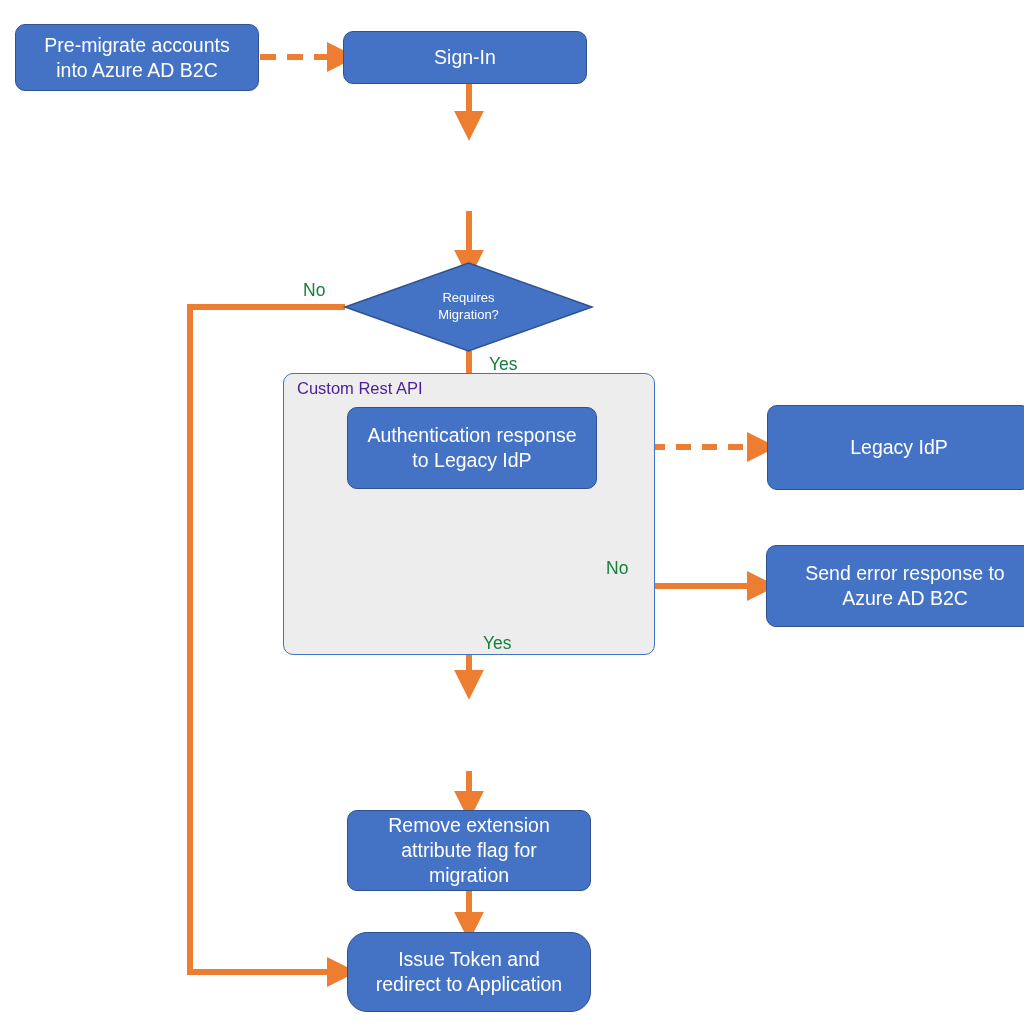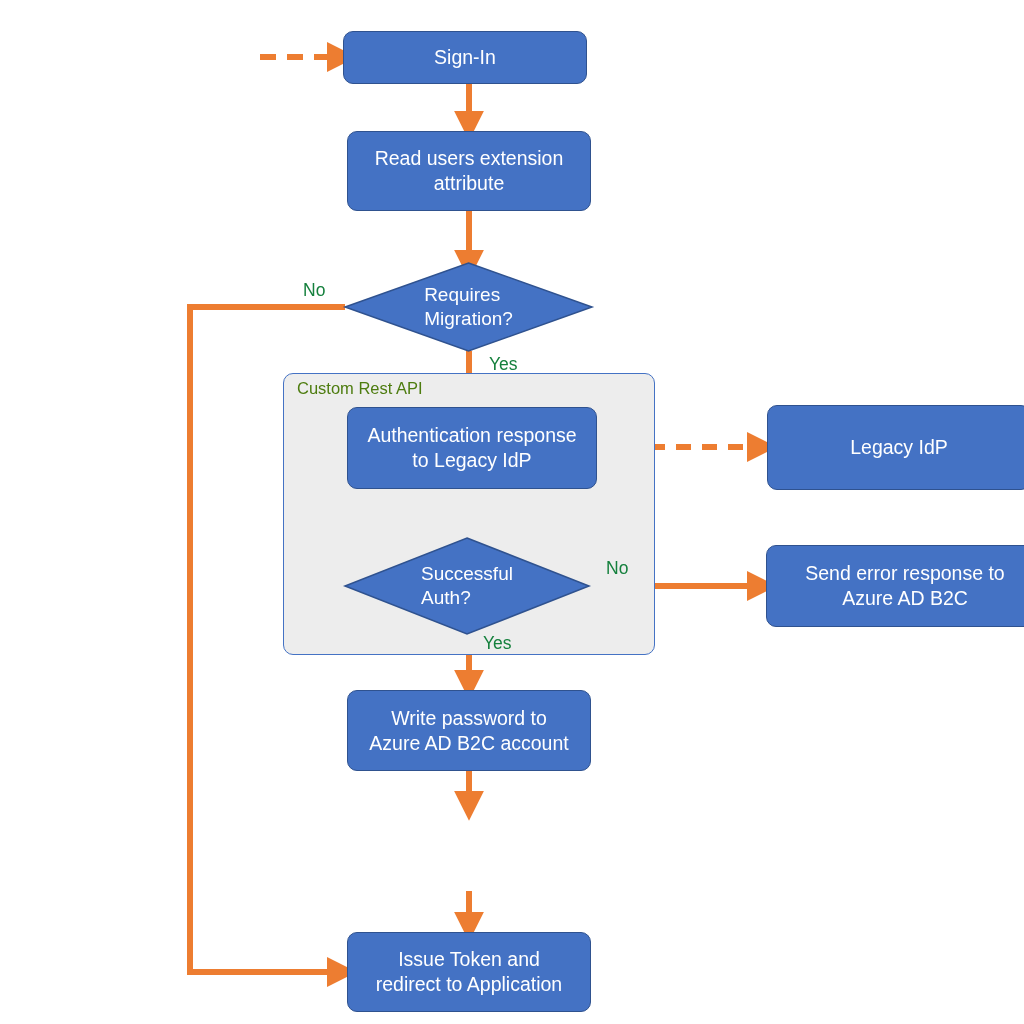--- a/index.html
+++ b/index.html
@@ -59,39 +59,40 @@
   }
   .diamond .dlabel {
     position: absolute;
     left: 0;
     top: 0;
     width: 100%;
     height: 100%;
     display: flex;
     align-items: center;
     justify-content: center;
+    text-align: center;
     color: #ffffff;
-    font-size: 19px;
+    font-size: 13px;
     line-height: 1.28;
     white-space: pre-line;
     pointer-events: none;
   }
 
   
   .group-box {
     position: absolute;
     box-sizing: border-box;
     background: #EDEDED;
     border: 1.5px solid #4472C4;
     border-radius: 10px;
     z-index: 1;
   }
   .group-title {
     position: absolute;
-    color: #4d7c0f;
+    color: #4c1d95;
     font-size: 16.5px;
     z-index: 2;
     white-space: nowrap;
   }
 
   
   .edge-label {
     position: absolute;
     color: #15803d;
     font-size: 17.5px;
@@ -133,55 +134,49 @@
     <line x1="469" y1="634" x2="469" y2="683" stroke="#ED7D31" stroke-width="6" marker-end="url(#arrowhead)"></line>
 
     <line x1="469" y1="771" x2="469" y2="804" stroke="#ED7D31" stroke-width="6" marker-end="url(#arrowhead)"></line>
 
     <line x1="469" y1="891" x2="469" y2="925" stroke="#ED7D31" stroke-width="6" marker-end="url(#arrowhead)"></line>
   </svg>
 
   <div class="group-box" style="left:283px; top:373px; width:372px; height:282px;"></div>
   <div class="group-title" style="left:297px; top:379px;">Custom Rest API</div>
 
+  <div class="node" style="left:15px; top:24px; width:244px; height:67px;">Pre-migrate accounts
+into Azure AD B2C</div>
 
   <div class="node" style="left:343px; top:31px; width:244px; height:53px;">Sign-In</div>
 
-  <div class="node" style="left:347px; top:131px; width:244px; height:80px;">Read users extension
-attribute</div>
 
   <div class="diamond" style="left:345px; top:263px; width:247px; height:88px;">
     <svg width="247" height="88" viewBox="0 0 247 88">
       <polygon points="123.5,0 247,44 123.5,88 0,44" fill="#4472C4" stroke="#2F528F" stroke-width="1.5"></polygon>
     </svg>
     <div class="dlabel">Requires
 Migration?</div>
   </div>
 
   <div class="node" style="left:347px; top:407px; width:250px; height:82px;">Authentication response
 to Legacy IdP</div>
 
   <div class="node" style="left:767px; top:405px; width:264px; height:85px;">Legacy IdP</div>
 
-  <div class="diamond" style="left:345px; top:538px; width:244px; height:96px;">
-    <svg width="244" height="96" viewBox="0 0 244 96">
-      <polygon points="122,0 244,48 122,96 0,48" fill="#4472C4" stroke="#2F528F" stroke-width="1.5"></polygon>
-    </svg>
-    <div class="dlabel">Successful
-Auth?</div>
-  </div>
 
   <div class="node" style="left:766px; top:545px; width:278px; height:82px;">Send error response to
 Azure AD B2C</div>
 
-  <div class="node" style="left:347px; top:690px; width:244px; height:81px;">Write password to
-Azure AD B2C account</div>
 
+  <div class="node" style="left:347px; top:810px; width:244px; height:81px;">Remove extension
+attribute flag for
+migration</div>
 
-  <div class="node" style="left:347px; top:932px; width:244px; height:80px;">Issue Token and
+  <div class="node" style="left:347px; top:932px; width:244px; height:80px;border-radius:20px;">Issue Token and
 redirect to Application</div>
 
   <div class="edge-label" style="left:303px; top:280px;">No</div>
 
   <div class="edge-label" style="left:489px; top:354px;">Yes</div>
 
   <div class="edge-label" style="left:606px; top:558px;">No</div>
 
   <div class="edge-label" style="left:483px; top:633px;">Yes</div>
 

